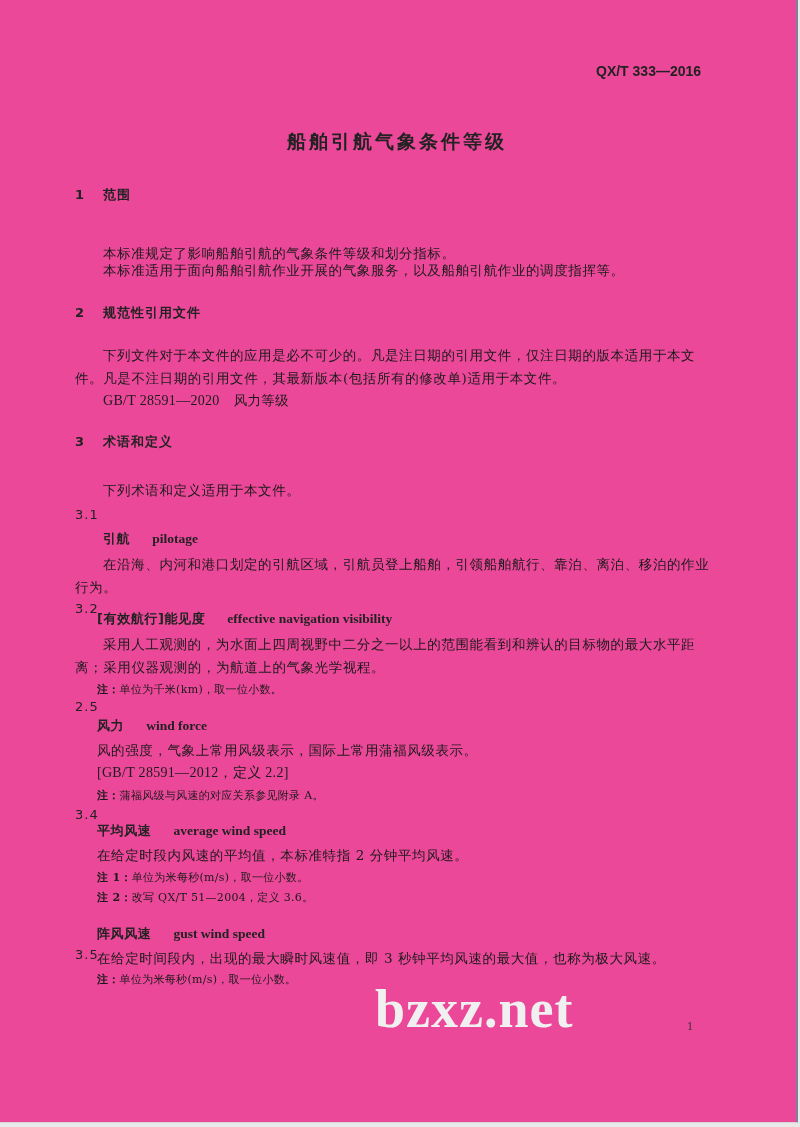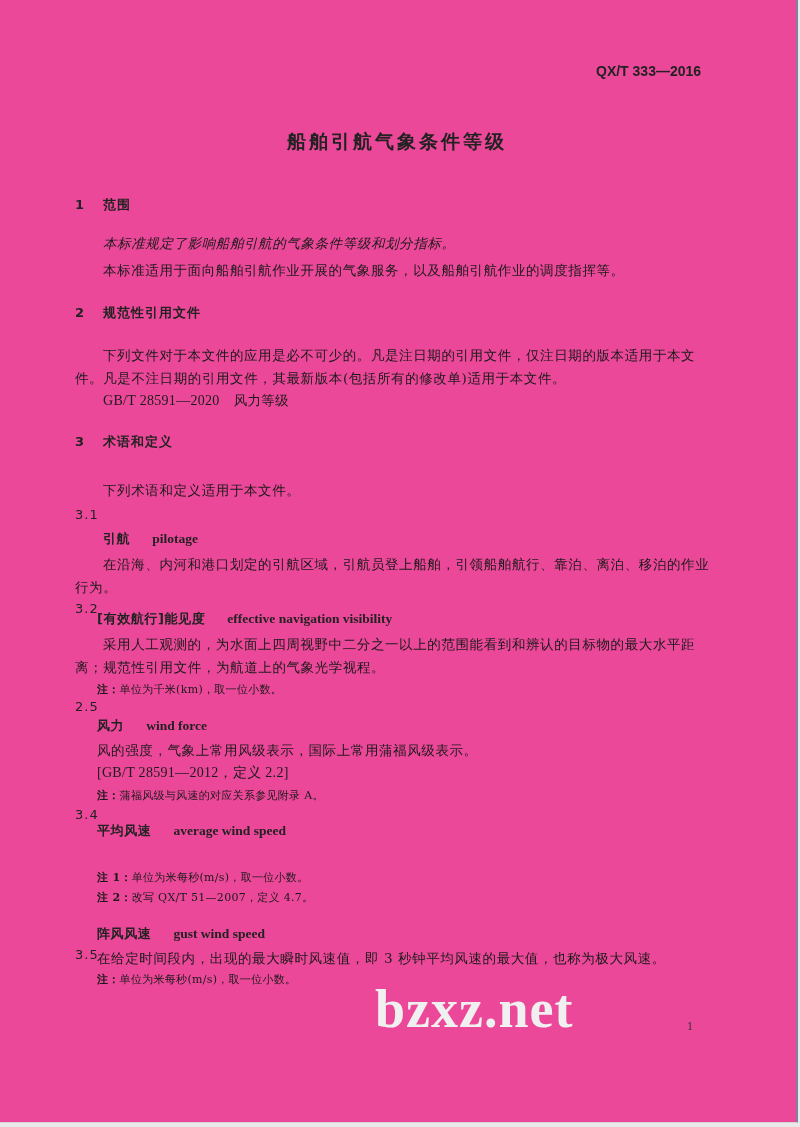--- a/index.html
+++ b/index.html
@@ -36,24 +36,24 @@
   </style>
 </head>
 <body>
 
 <div class="page">
 
   <div class="ln doc-code" style="left:596px; top:62px;">QX/T 333—2016</div>
 
   <div class="ln title" style="left:287px; top:132px;">船舶引航气象条件等级</div>
 
-  <div class="ln h" style="left:75px; top:196px;">
+  <div class="ln h" style="left:75px; top:186px;">
     <span class="num">1</span><span>范围</span>
   </div>
-  <div class="ln" style="left:103px; top:234px;font-style:italic;">本标准规定了影响船舶引航的气象条件等级和划分指标。</div>
+  <div class="ln" style="left:103px; top:244px;">本标准规定了影响船舶引航的气象条件等级和划分指标。</div>
   <div class="ln" style="left:103px; top:261px;">本标准适用于面向船舶引航作业开展的气象服务，以及船舶引航作业的调度指挥等。</div>
 
   <div class="ln h" style="left:75px; top:304px;">
     <span class="num">2</span><span>规范性引用文件</span>
   </div>
   <div class="ln" style="left:103px; top:346px;">下列文件对于本文件的应用是必不可少的。凡是注日期的引用文件，仅注日期的版本适用于本文</div>
   <div class="ln" style="left:75px; top:369px;">件。凡是不注日期的引用文件，其最新版本(包括所有的修改单)适用于本文件。</div>
   <div class="ln ref-code" style="left:103px; top:391px;">
     <span>GB/T 28591—2020</span><span class="name">风力等级</span>
   </div>
@@ -68,44 +68,45 @@
     <span>引航</span><span class="en">pilotage</span>
   </div>
   <div class="ln" style="left:103px; top:555px;">在沿海、内河和港口划定的引航区域，引航员登上船舶，引领船舶航行、靠泊、离泊、移泊的作业</div>
   <div class="ln" style="left:75px; top:578px;">行为。</div>
 
   <div class="ln sub" style="left:75px; top:600px;">3.2</div>
   <div class="ln term" style="left:97px; top:610px;">
     <span>[有效航行]能见度</span><span class="en">effective navigation visibility</span>
   </div>
   <div class="ln" style="left:103px; top:635px;">采用人工观测的，为水面上四周视野中二分之一以上的范围能看到和辨认的目标物的最大水平距</div>
-  <div class="ln" style="left:75px; top:658px;">离；规范性引用文件，为航道上的气象光学视程。</div>
+  <div class="ln" style="left:75px; top:658px;">离；采用仪器观测的，为航道上的气象光学视程。</div>
   <div class="ln note" style="left:97px; top:681px;">
     <span class="lbl">注：</span><span>单位为千米(km)，取一位小数。</span>
   </div>
 
   <div class="ln sub" style="left:75px; top:698px;">2.5</div>
   <div class="ln term" style="left:97px; top:717px;">
     <span>风力</span><span class="en">wind force</span>
   </div>
   <div class="ln" style="left:97px; top:741px;">风的强度，气象上常用风级表示，国际上常用蒲福风级表示。</div>
   <div class="ln ref-code" style="left:97px; top:764px;">[GB/T 28591—2012，定义 2.2]</div>
   <div class="ln note" style="left:97px; top:787px;">
     <span class="lbl">注：</span><span>蒲福风级与风速的对应关系参见附录 A。</span>
   </div>
 
   <div class="ln sub" style="left:75px; top:806px;">3.4</div>
   <div class="ln term" style="left:97px; top:822px;">
     <span>平均风速</span><span class="en">average wind speed</span>
   </div>
+  <div class="ln" style="left:97px; top:846px;">在给定时段内风速的平均值，本标准特指 2 分钟平均风速。</div>
   <div class="ln note" style="left:97px; top:869px;">
     <span class="lbl">注 1：</span><span>单位为米每秒(m/s)，取一位小数。</span>
   </div>
   <div class="ln note" style="left:97px; top:889px;">
-    <span class="lbl">注 2：</span><span>改写 QX/T 51—2007，定义 4.7。</span>
+    <span class="lbl">注 2：</span><span>改写 QX/T 51—2004，定义 3.6。</span>
   </div>
 
   <div class="ln sub" style="left:75px; top:906px;margin-top:40px;">3.5</div>
   <div class="ln term" style="left:97px; top:925px;">
     <span>阵风风速</span><span class="en">gust wind speed</span>
   </div>
   <div class="ln" style="left:97px; top:949px;">在给定时间段内，出现的最大瞬时风速值，即 3 秒钟平均风速的最大值，也称为极大风速。</div>
   <div class="ln note" style="left:97px; top:971px;text-align:right;">
     <span class="lbl">注：</span><span>单位为米每秒(m/s)，取一位小数。</span>
   </div>

